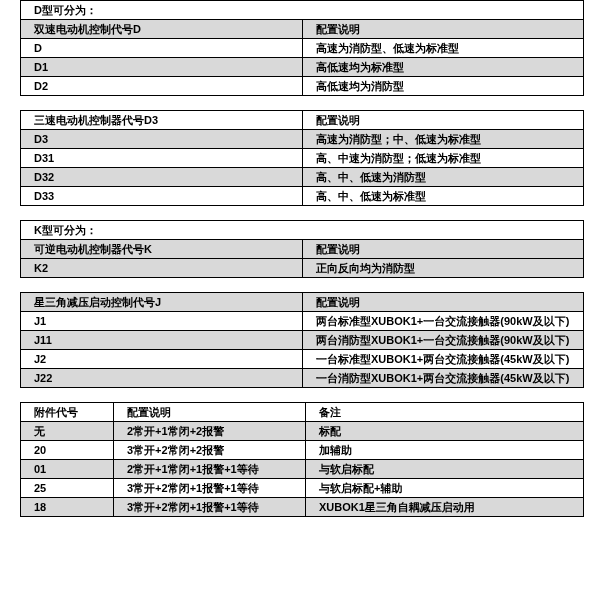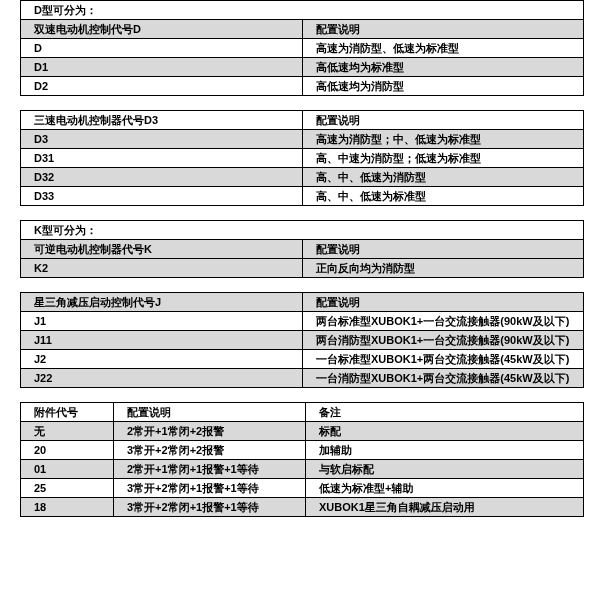--- a/index.html
+++ b/index.html
@@ -176,21 +176,21 @@
       <td>加辅助</td>
     </tr>
     <tr class="shade">
       <td>01</td>
       <td>2常开+1常闭+1报警+1等待</td>
       <td>与软启标配</td>
     </tr>
     <tr>
       <td>25</td>
       <td>3常开+2常闭+1报警+1等待</td>
-      <td>低速为标准型+辅助</td>
+      <td>与软启标配+辅助</td>
     </tr>
     <tr class="shade">
       <td>18</td>
       <td>3常开+2常闭+1报警+1等待</td>
       <td>XUBOK1星三角自耦减压启动用</td>
     </tr>
   </tbody>
     </table>
 
 </div>

